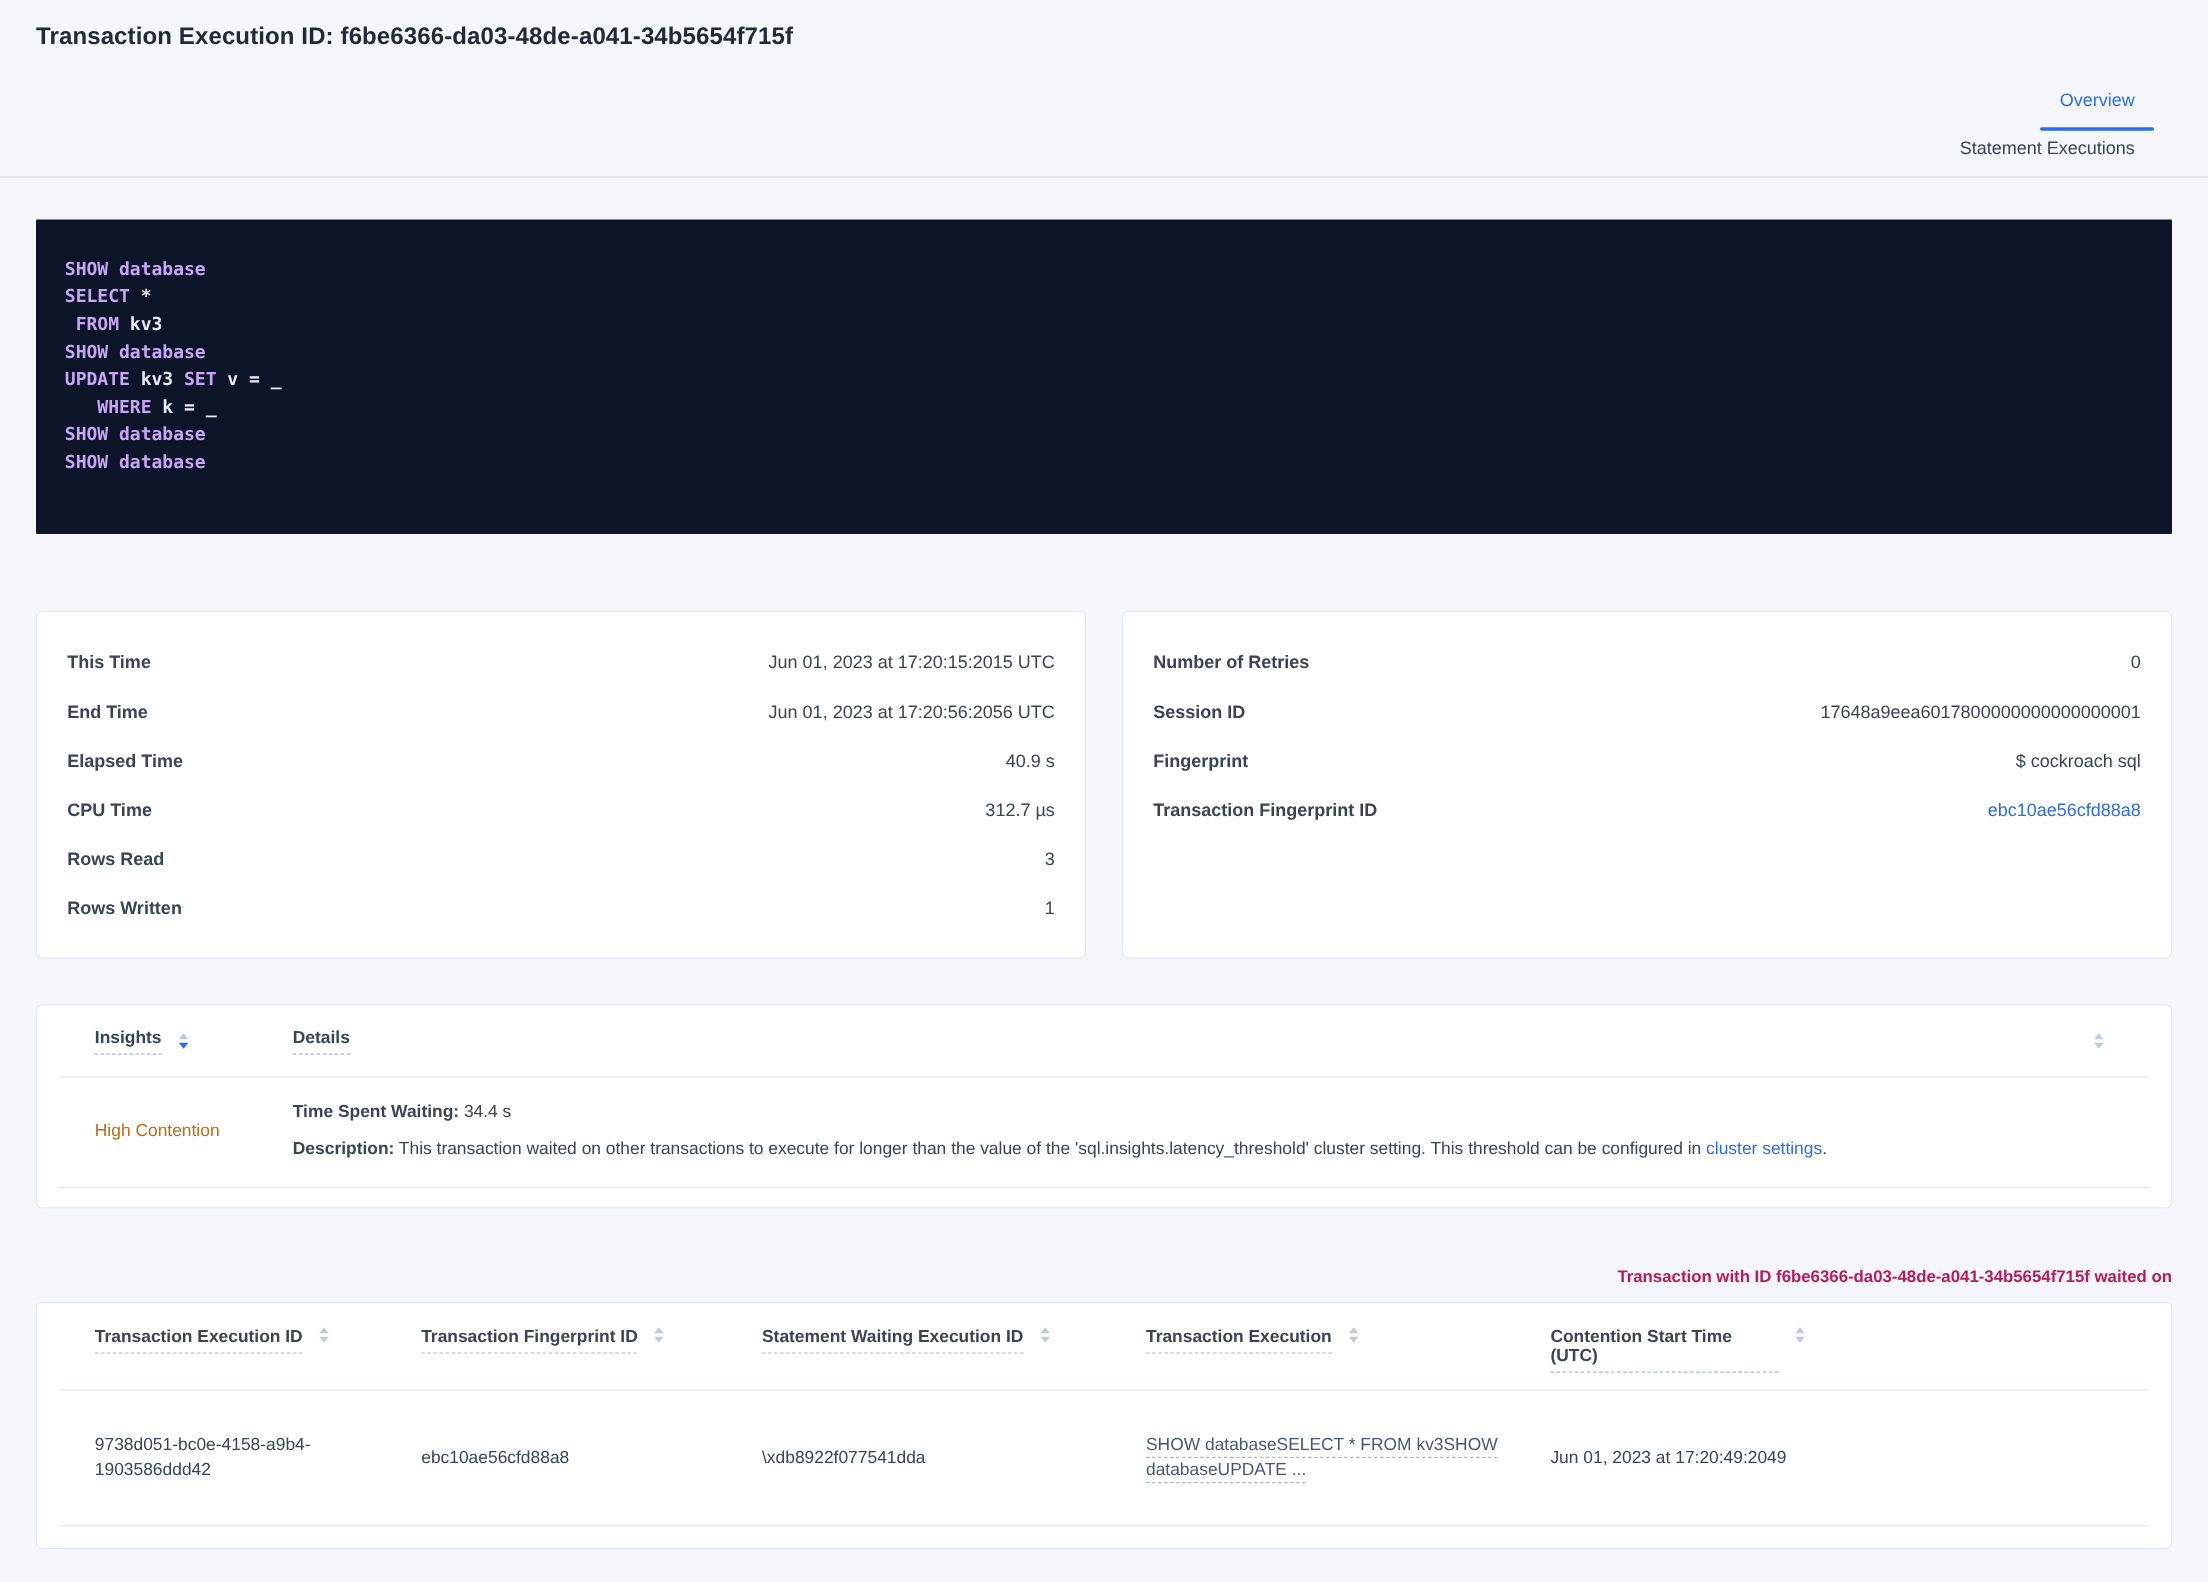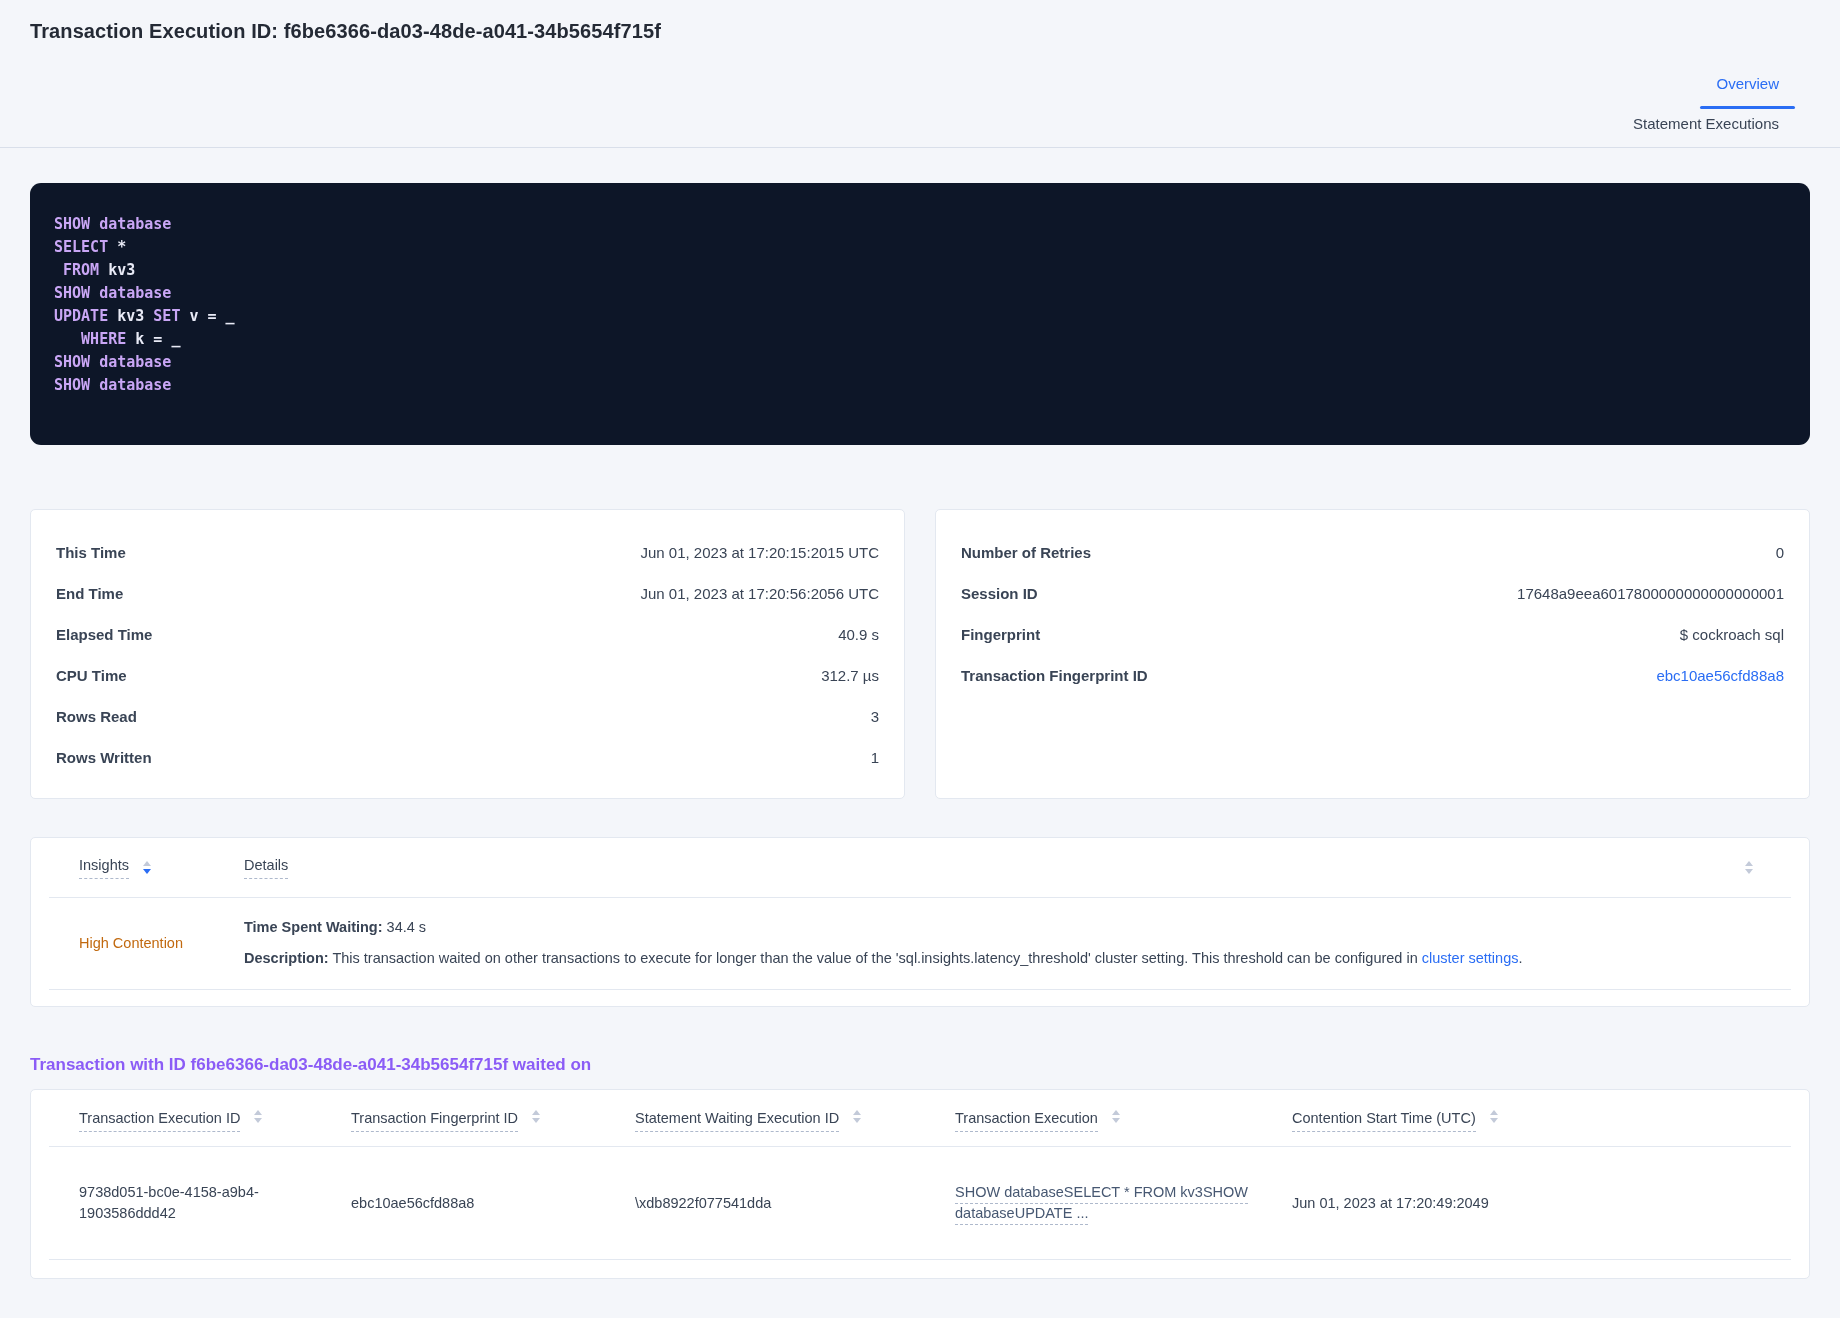--- a/index.html
+++ b/index.html
@@ -31,21 +31,21 @@
   .tab.active { color: var(--accent); }
   .tab.active::after {
     content:""; position:absolute; left:0; right:0; bottom:-2px;
     height:3px; border-radius:2px; background: var(--accent);
   }
 
   
   .sqlbox {
     margin-top: 35px; height: 262px;
     background: var(--code-bg);
-    border-radius: 11px;
+    border-radius: 1px;
     padding: 30px 24px;
     font-family: "DejaVu Sans Mono", "Liberation Mono", monospace;
     font-size: 15px; line-height: 23px;
     white-space: pre;
   }
   .sql-kw { color: var(--code-kw); font-weight: bold; }
   .sql-tx { color: var(--code-tx); font-weight: bold; }
 
   
   .card {
@@ -62,38 +62,38 @@
   .text-link { color: var(--accent); cursor:pointer; }
 
   
   .sort-icon { display:inline-flex; flex-direction:column; align-items:center; margin-left:14px; cursor:pointer; }
   .tri { width:0; height:0; border-left:4.5px solid transparent; border-right:4.5px solid transparent; }
   .tri-up   { border-bottom:5.5px solid #c3cad9; margin-bottom:3px; }
   .tri-down { border-top:5.5px solid #c3cad9; }
   .tri-down.active { border-top-color: var(--accent); }
 
   .th-label {
-    font-size:14.5px; font-weight:normal; color:#394455;
+    font-size:14.5px; font-weight:bold; color:#394455;
     border-bottom:1px dashed #aeb9cc; padding-bottom:5px; cursor:pointer;
   }
 
   
   .insights-card { margin-top:38px; padding: 0 18px 16px 18px; }
   .ins-header { display:flex; align-items:center; height:60px; border-bottom:1px solid #e3e8f0; }
   .ins-col-insights { width:195px; padding-left:30px; display:flex; align-items:center; }
   .ins-col-details { flex:1; display:flex; align-items:center; }
   .ins-header .sort-icon.far-right { margin-left:auto; margin-right:38px; }
   .ins-row { display:flex; border-bottom:1px solid #e3e8f0; padding:18px 0 20px 0; }
   .insight-badge { width:195px; padding-left:30px; align-self:center; font-size:14.5px; color:var(--orange); }
   .ins-details { flex:1; padding-right:60px; font-size:14.5px; line-height:22px; }
   .ins-details .line + .line { margin-top:9px; }
   .b { font-weight:bold; }
 
   
-  .section-title { margin-top:48px; font-size:17px; font-weight:bold; color:#8b5cf6; }
+  .section-title { margin-top:48px; font-size:14px; font-weight:bold; color:#be185d;text-align:right; }
   .waited-card { margin-top:14px; padding: 0 18px 18px 18px; }
   .w-grid { display:grid; grid-template-columns: 272px 284px 320px 337px 250px 1fr; }
   .w-header { border-bottom:1px solid #e3e8f0; }
   .w-header .w-cell { padding: 20px 8px 14px 30px; display:flex; align-items:flex-start; }
   .w-row { border-bottom:1px solid #e3e8f0; min-height:113px; align-items:center; }
   .w-row .w-cell { padding: 16px 12px 16px 30px; font-size:14.5px; line-height:21px; color:#394455; overflow-wrap:break-word; }
   .stmt-link {
     color:#475872; cursor:pointer;
     text-decoration: underline dashed #aeb9cc 1px;
     text-underline-offset: 6px;

